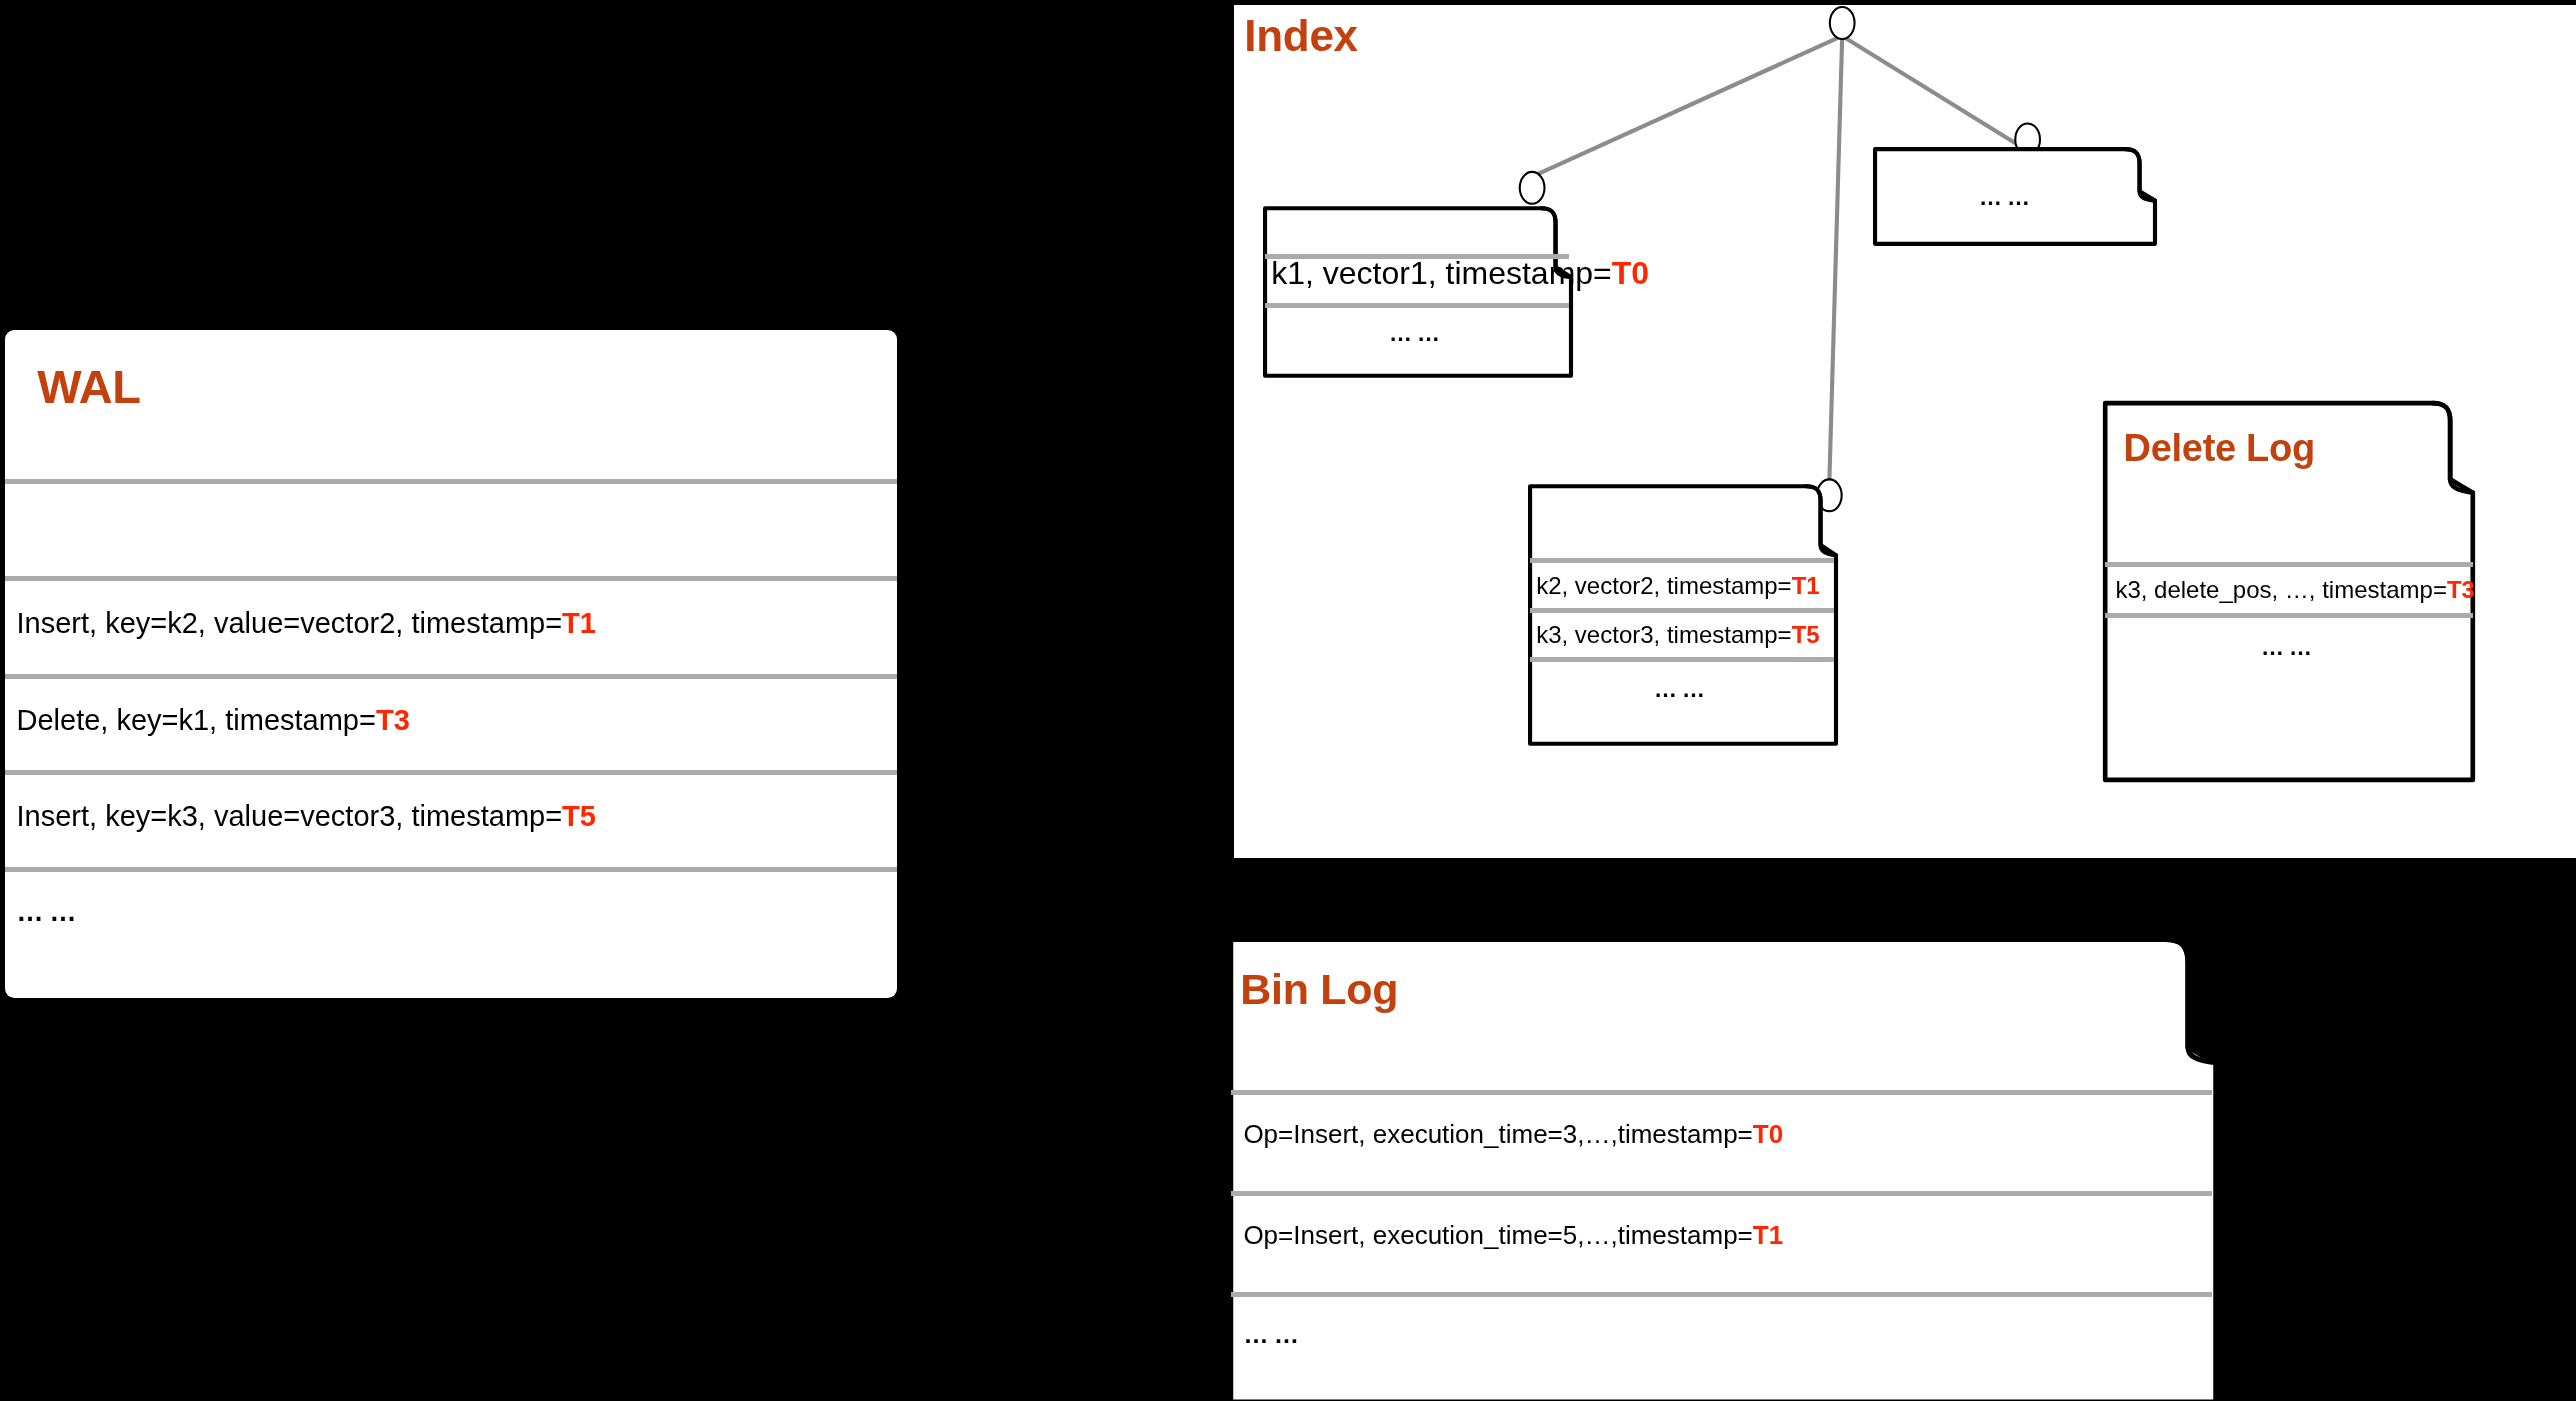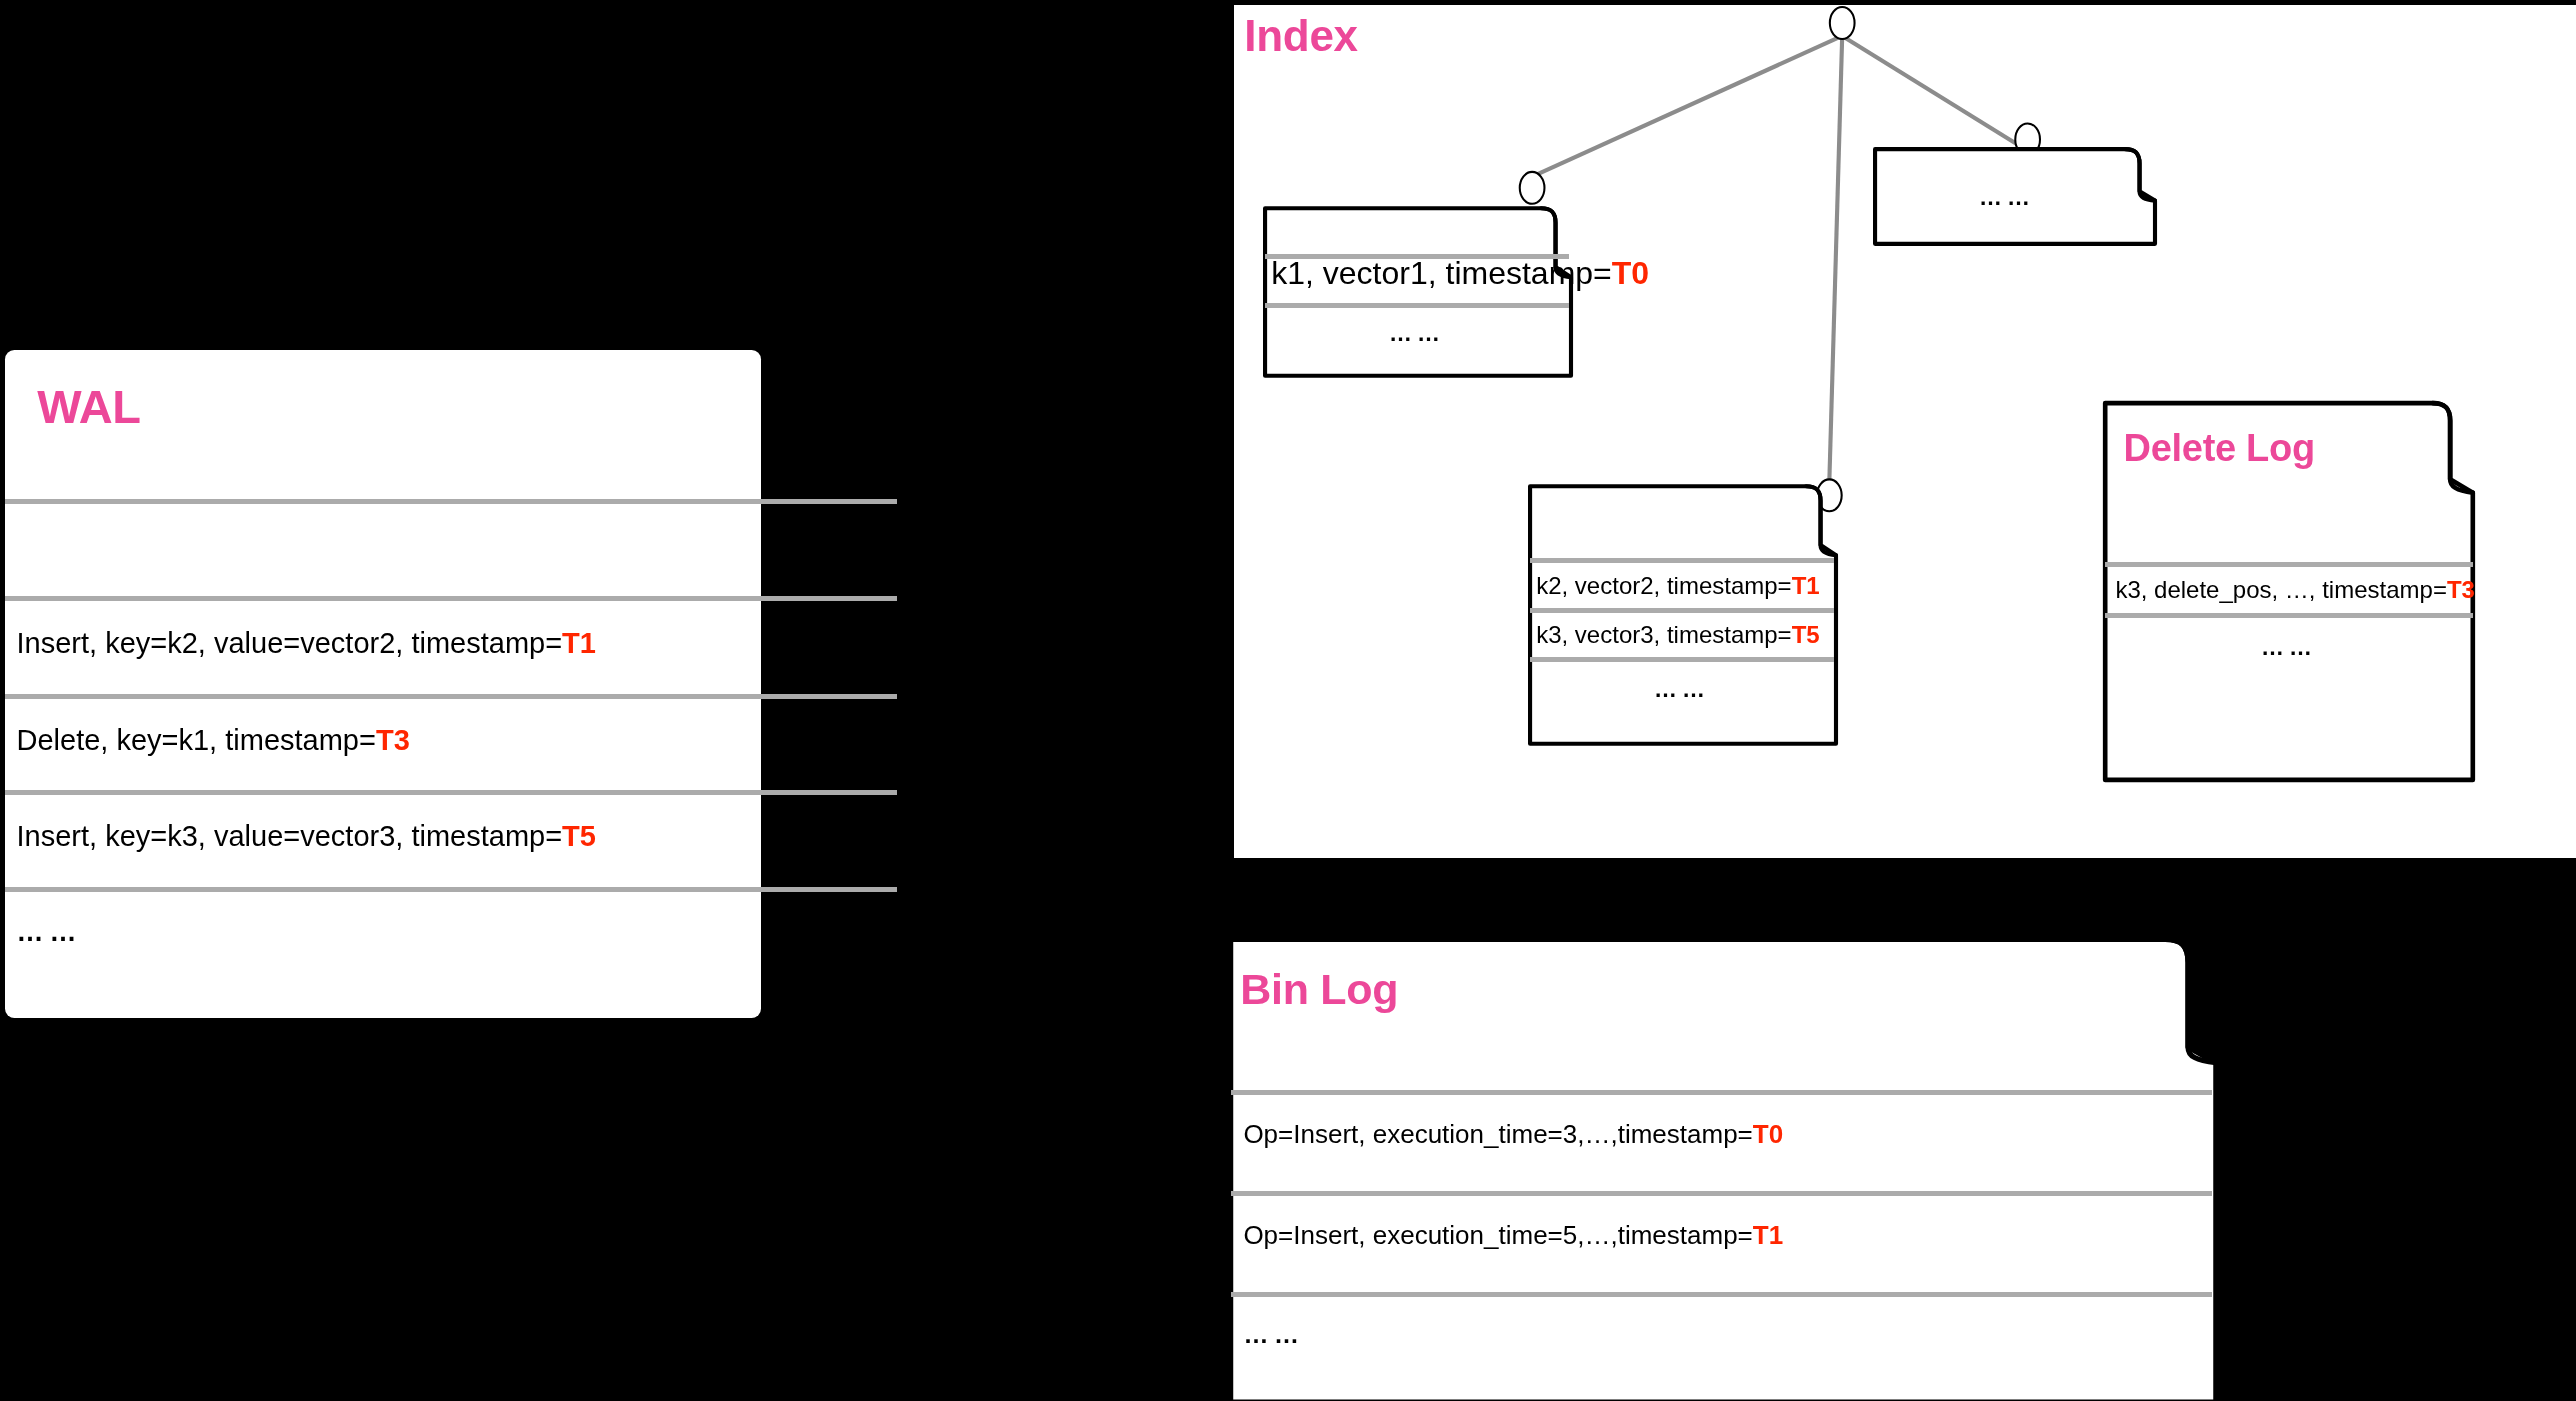--- a/index.html
+++ b/index.html
@@ -8,21 +8,21 @@
     font-family:"Liberation Sans","DejaVu Sans",sans-serif;
     -webkit-font-smoothing:antialiased;
   }
   .canvas{position:absolute;inset:0;background:#000000;}
 
   
   .panel{position:absolute;background:#ffffff;box-sizing:border-box;}
   .panel.rounded{border-radius:9.3px;}
 
   .panel-title{
-    position:absolute;font-weight:bold;color:#ec4899;
+    position:absolute;font-weight:bold;color:#c2410c;
     letter-spacing:-0.3px;white-space:nowrap;
   }
 
   
   .rowsep{position:absolute;background:#ababab;}
   .row-text{
     position:absolute;white-space:nowrap;color:#000;
     font-weight:400;
   }
   .ts{color:#ff2600;font-weight:bold;}
@@ -34,21 +34,21 @@
   .docnode .content{position:absolute;left:0;top:0;right:0;bottom:0;}
 
   
   .tree{position:absolute;left:0;top:0;width:100%;height:100%;overflow:visible;pointer-events:none;}
 </style>
 </head>
 <body>
 
 <div class="canvas">
 
-  <div class="panel rounded" style="left:5.2px;top:350px;width:756px;height:668px;">
+  <div class="panel rounded" style="left:5.2px;top:330px;width:892px;height:668px;">
 
     <div class="panel-title" style="left:32px;top:29px;font-size:47px;">WAL</div>
 
     <div class="rowsep" style="left:0px;top:149px;width:892px;height:4.6px;"></div>
     <div class="rowsep" style="left:0px;top:246px;width:892px;height:4.6px;"></div>
     <div class="rowsep" style="left:0px;top:344px;width:892px;height:4.6px;"></div>
     <div class="rowsep" style="left:0px;top:440px;width:892px;height:4.6px;"></div>
     <div class="rowsep" style="left:0px;top:537px;width:892px;height:4.6px;"></div>
 
     <div class="row-text" style="left:11.3px;top:277px;font-size:29px;">

